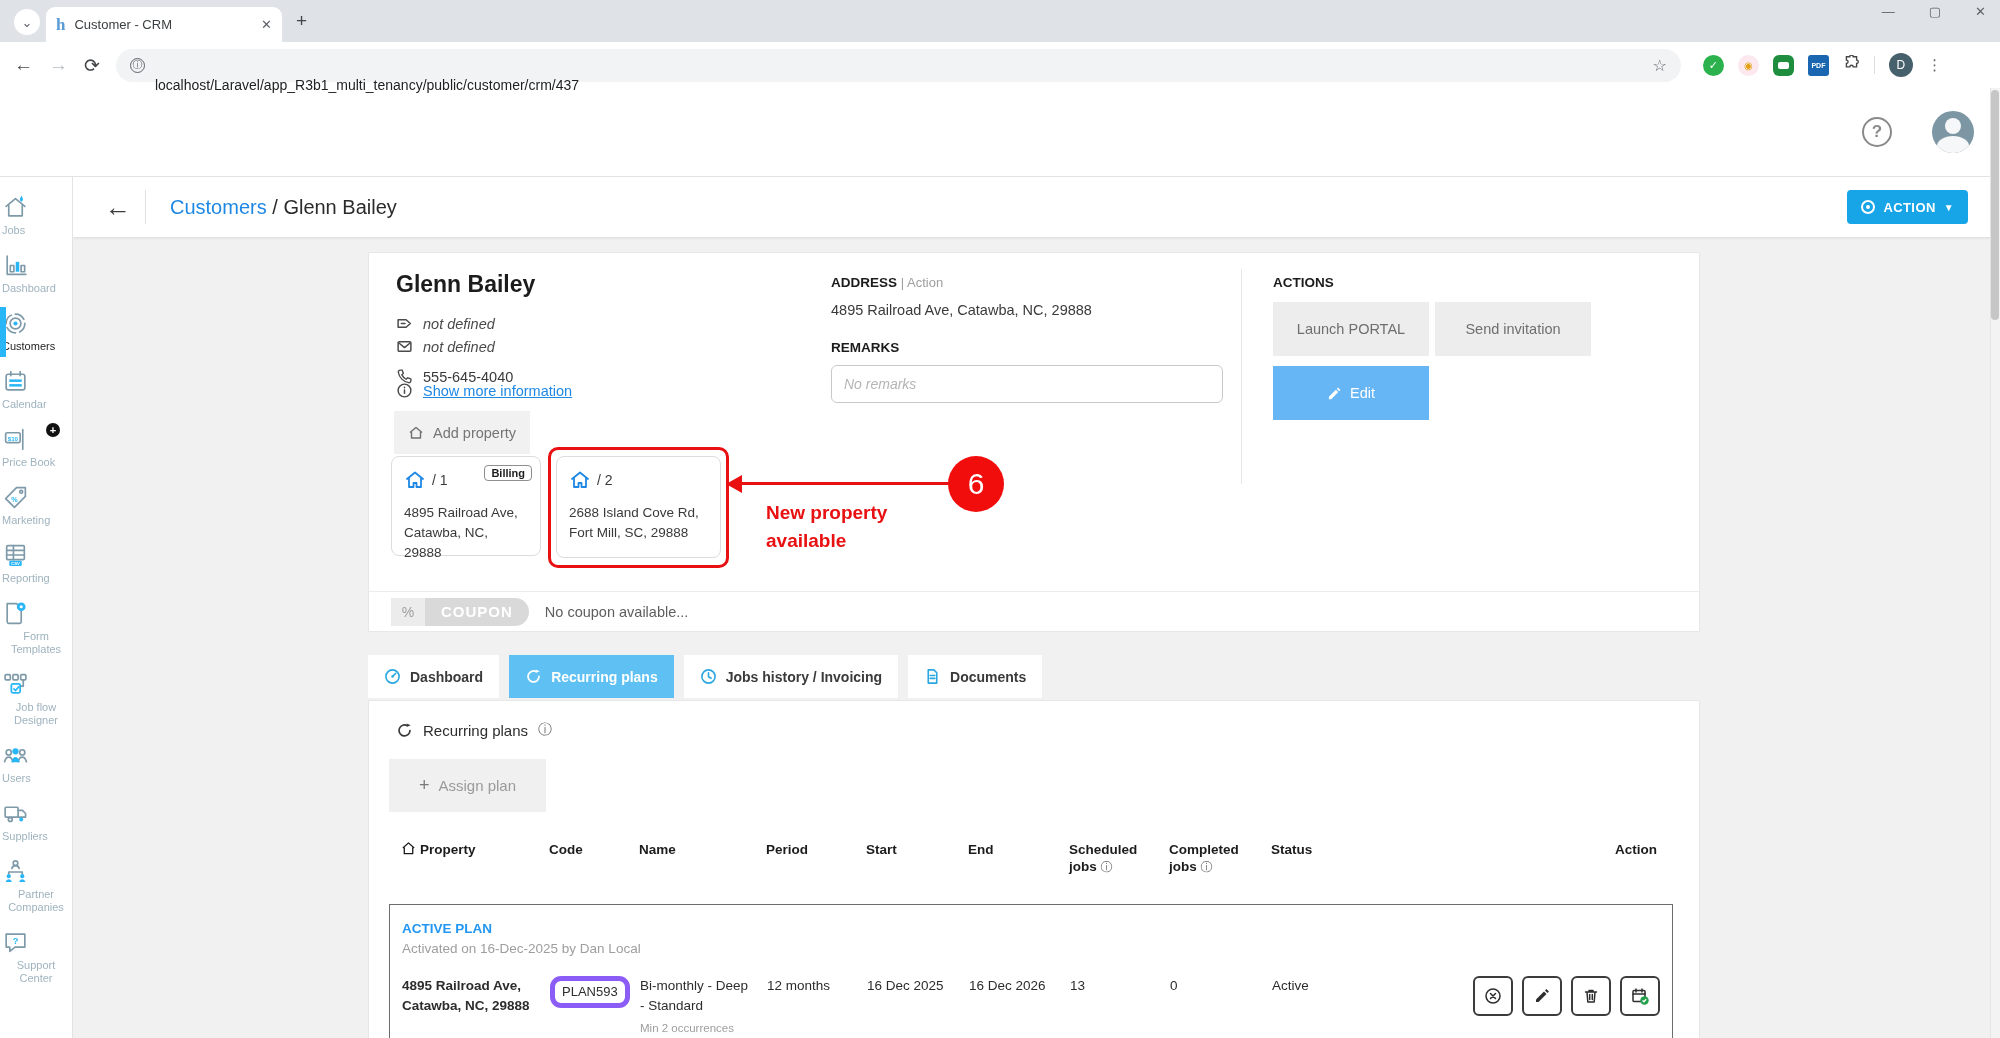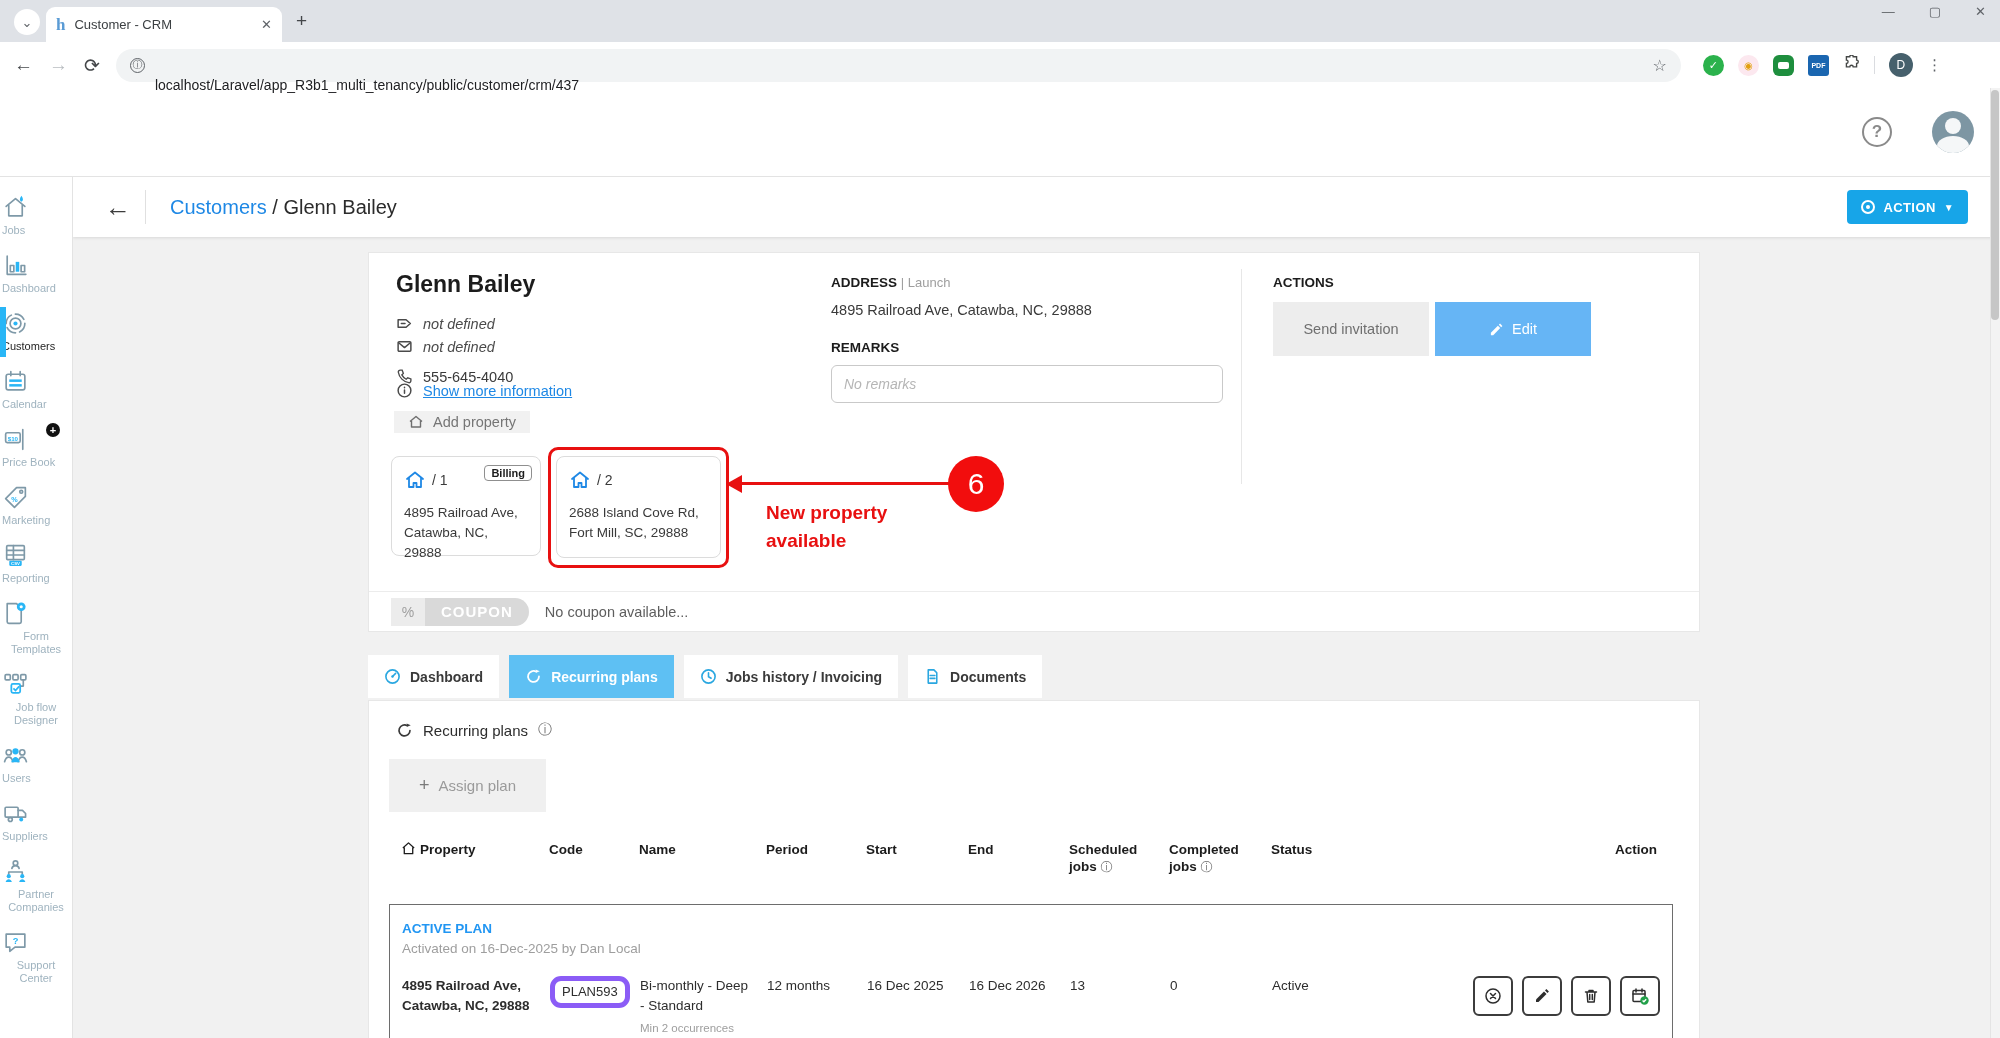--- a/index.html
+++ b/index.html
@@ -102,21 +102,21 @@
   .remarksbox{ margin-top:10px; width:392px; height:38px; border:1px solid #c9c9c9; border-radius:6px;
                padding:0 12px; font-size:14px; font-style:italic; color:#9e9e9e; background:#fff;
                font-family:"Liberation Sans",sans-serif;}
   .remarksbox::placeholder{ color:#b5b5b5; font-style:italic;}
   .cdivider{ position:absolute; left:872px; top:16px; width:1px; height:215px; background:#e7e7e7;}
   .actblock{ position:absolute; left:904px; top:22px;}
   .actgrid{ margin-top:12px; display:grid; grid-template-columns:156px 156px; gap:10px 6px;}
   .gbtn{ height:54px; background:#ededed; border:none; color:#6f6f6f; font-size:14.5px;
          font-family:"Liberation Sans",sans-serif;}
   .gbtn.blue{ background:#66b5f5; color:#fff; display:flex; align-items:center; justify-content:center; gap:8px;}
-  .addprop{ position:absolute; left:25px; top:158px; height:22px; background:#f1f1f1; border:none;
+  .addprop{ position:absolute; left:25px; top:158px; height:43px; background:#f1f1f1; border:none;
             display:flex; align-items:center; gap:9px; padding:0 14px; color:#757575; font-size:14.5px;
             font-family:"Liberation Sans",sans-serif;}
   .addprop svg{ width:16px; height:16px;}
   .propcard{ position:absolute; top:203px; background:#fff; border:1px solid #dcdcdc; border-radius:8px;
              padding:12px 12px; }
   .pc1{ left:22px; width:150px; height:100px;}
   .pc2{ left:187px; width:165px; height:102px;}
   .prophead{ display:flex; align-items:center; gap:6px; font-size:14px; color:#3a3a3a;}
   .prophead svg{ width:22px; height:22px;}
   .hst{ fill:none; stroke:#1e88e5; stroke-width:1.8; stroke-linejoin:round; stroke-linecap:round;}
@@ -411,31 +411,32 @@
         </div>
         <div class="inforow" style="top:129px">
           <svg viewBox="0 0 16 16">
               <circle class="ist" cx="8" cy="8" r="6"></circle>
               <path class="ist" d="M8 7.5v3.2M8 5v.3"></path>
             </svg>
           <span class="morelink">Show more information</span>
         </div>
 
         <div class="addrblock">
-          <div class="seclabel"><span>ADDRESS</span> <span class="sub">| Launch</span></div>
+          <div class="seclabel"><span>ADDRESS</span> <span class="sub">| Action</span></div>
           <div class="addrtext">4895 Railroad Ave, Catawba, NC, 29888</div>
           <div class="seclabel remarkslabel">REMARKS</div>
           <input class="remarksbox" placeholder="No remarks" style="">
         </div>
 
         <div class="cdivider"></div>
 
         <div class="actblock">
           <div class="seclabel">ACTIONS</div>
           <div class="actgrid">
+            <button class="gbtn">Launch PORTAL</button>
             <button class="gbtn">Send invitation</button>
             <button class="gbtn blue">
               <svg width="15" height="15" viewBox="0 0 16 16">
                   <path d="M2 11.5 9.5 4l2.5 2.5L4.5 14H2v-2.5z" fill="#fff"></path>
                   <path d="M10.5 3l1.3-1.3 2.5 2.5L13 5.5z" fill="#fff"></path>
                 </svg>
               <span>Edit</span>
             </button>
           </div>
         </div>

